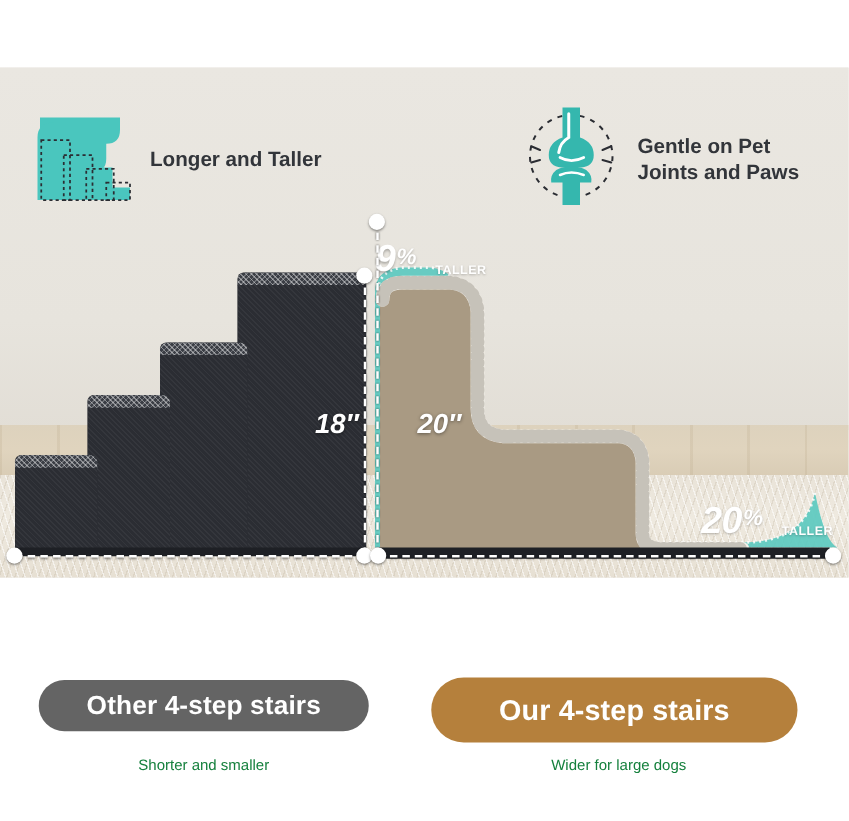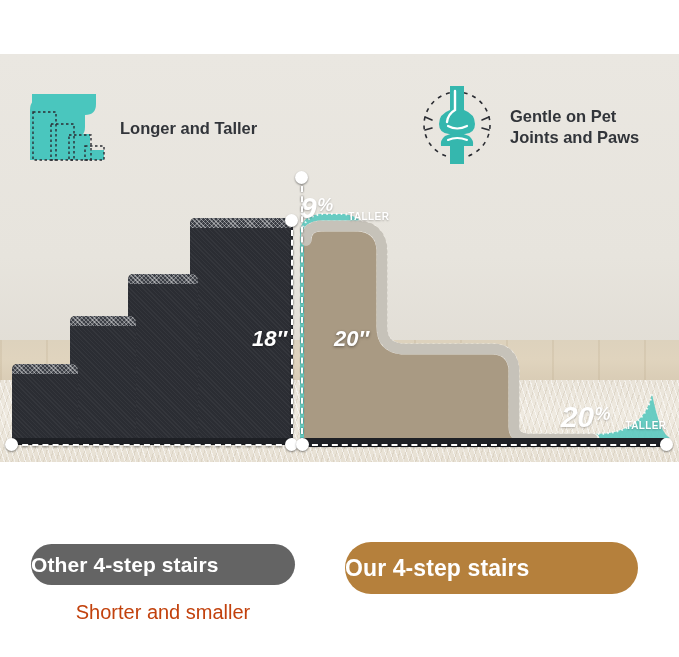--- a/index.html
+++ b/index.html
@@ -203,42 +203,42 @@
 
   
   #captions {
     position: absolute;
     left: 0; top: 526px;
     width: 679px; height: 131px;
     background: #ffffff;
   }
   .pill {
     position: absolute;
-    display: flex; align-items: center; justify-content: flex-start;
+    display: flex; align-items: center; justify-content: center;
     border-radius: 26px;
     color: #ffffff;
     font-weight: bold; font-size: 21px;
     letter-spacing: .1px;
     white-space: nowrap;
   }
   #pill-other {
     left: 31px; top: 18px; width: 264px; height: 41px;
     background: #646464;
   }
   #pill-ours {
     left: 345px; top: 16px; width: 293px; height: 52px;
     background: #b5803c;
     font-size: 23px;
   }
   .caption-col { position: absolute; text-align: center; }
   #cap-left  { left: 31px; top: 72px; width: 264px; }
   #cap-right { left: 330px; top: 72px; width: 330px; }
   .caption-line {
-    color: #c2410c;
-    font-size: 20px;
+    color: #15803d;
+    font-size: 12px;
     line-height: 28px;
     white-space: nowrap;
   }
 </style>
 </head>
 <body>
 
 <div id="page">
 
 
@@ -389,17 +389,18 @@
 
     <div class="pill" id="pill-ours">
       <span>Our 4-step stairs</span>
     </div>
 
     <div class="caption-col" id="cap-left">
       <div class="caption-line">Shorter and smaller</div>
     </div>
 
     <div class="caption-col" id="cap-right">
+      <div class="caption-line">Wider for large dogs</div>
     </div>
 
   </div>
 
 </div>
 
 </body></html>

